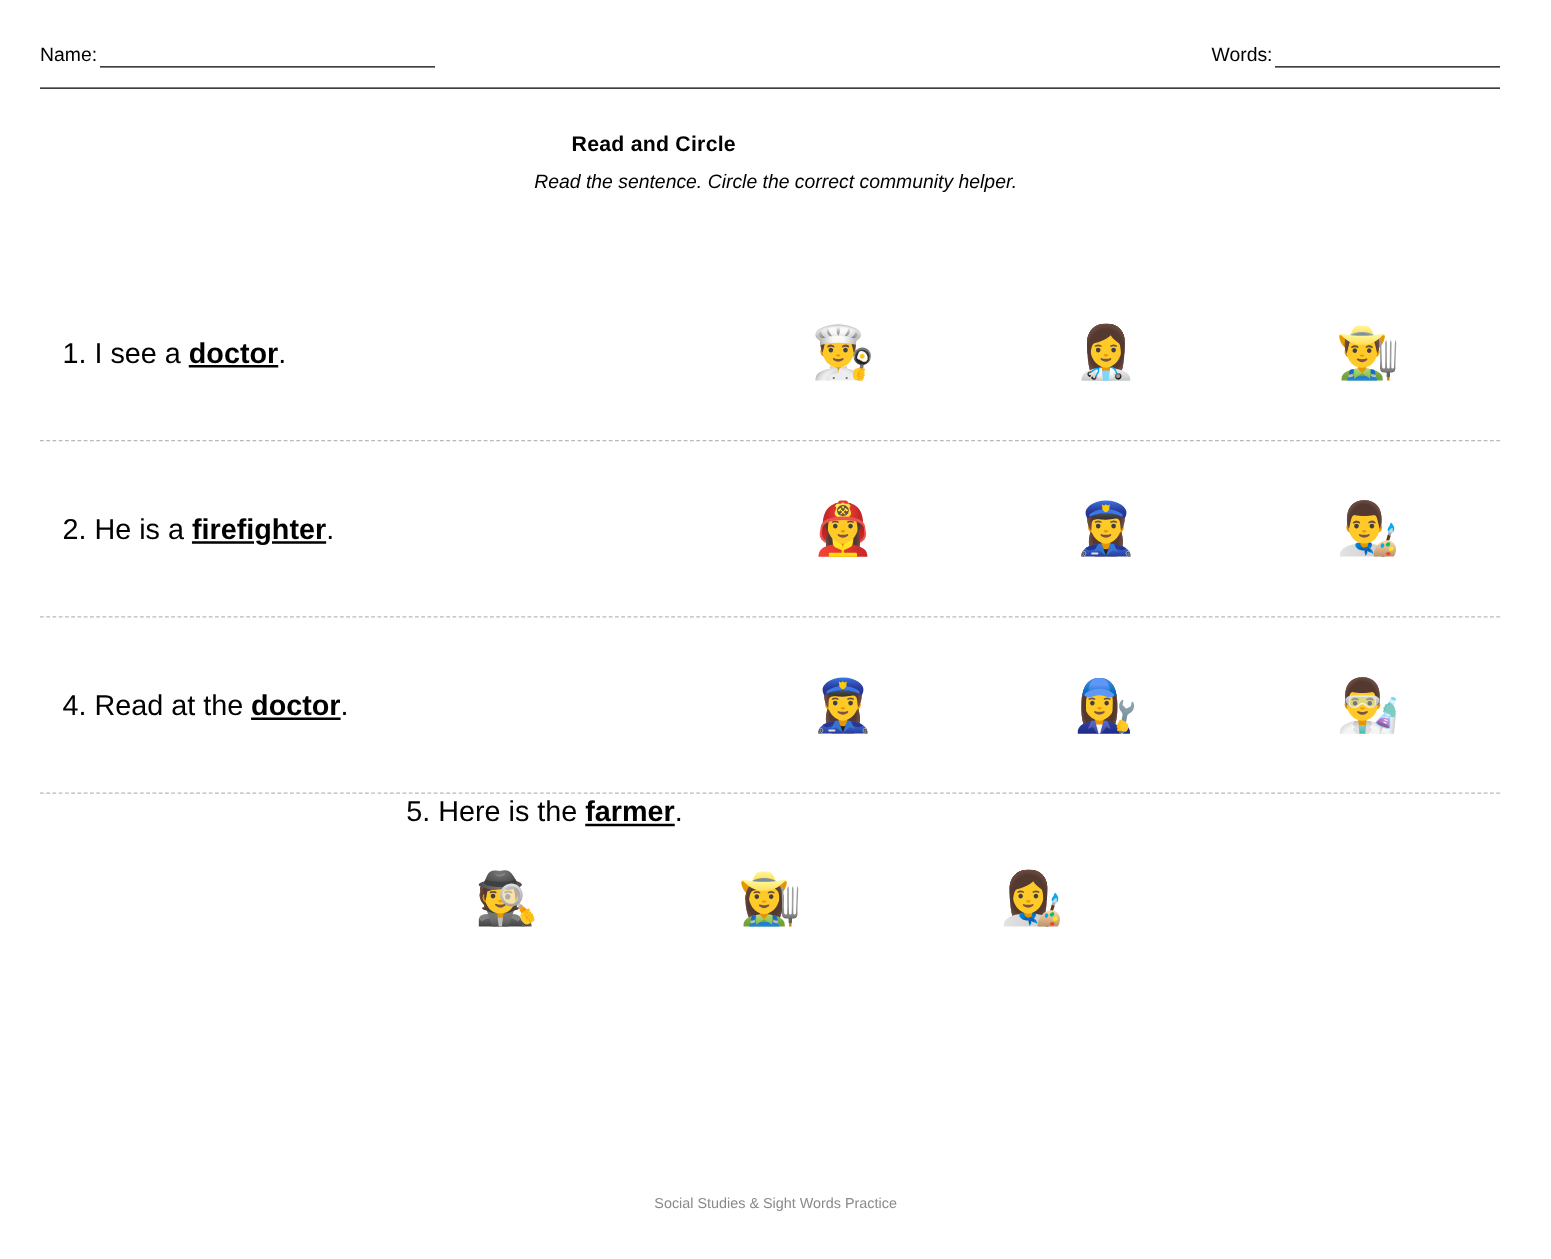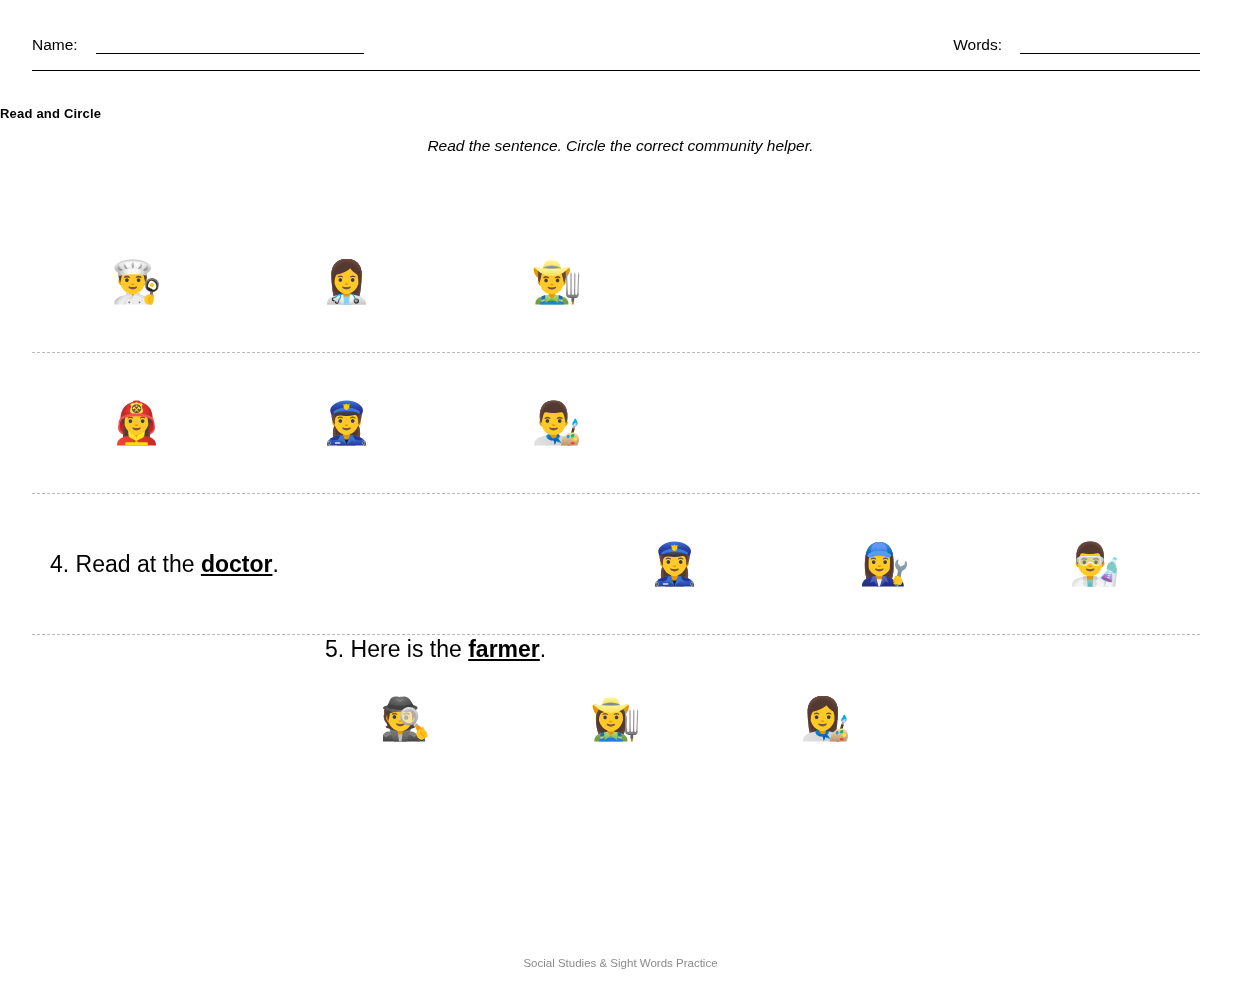--- a/index.html
+++ b/index.html
@@ -30,21 +30,21 @@
     top: 36px;
     width: 1168px;
     display: flex;
     align-items: flex-end;
     justify-content: space-between;
     font-size: 15.5px;
   }
   .id-field {
     display: flex;
     align-items: flex-end;
-    gap: 18px;
+    gap: 2px;
   }
   .id-label {
     font-size: 15.5px;
     line-height: 18px;
     white-space: nowrap;
   }
   .id-line {
     display: inline-block;
     border-bottom: 1.4px solid #000;
     height: 15px;
@@ -60,22 +60,22 @@
     height: 0;
     border-bottom: 1.6px solid #000;
   }
 
   
   .title {
     position: absolute;
     top: 106px;
     left: 0;
     width: 1046px;
-    text-align: left;
-    font-size: 13px;
+    text-align: center;
+    font-size: 17px;
     font-weight: bold;
     letter-spacing: 0.2px;
   }
   .subtitle {
     position: absolute;
     top: 137px;
     left: 0;
     width: 1241px;
     text-align: center;
     font-size: 15.5px;
@@ -153,27 +153,29 @@
     </div>
   </div>
 
   <div class="rule"></div>
 
   <div class="title">Read and Circle</div>
   <div class="subtitle">Read the sentence. Circle the correct community helper.</div>
 
   <div class="questions">
       <div class="q-row">
+        <div class="q-text"><span>1.</span> <span>I see a </span><span class="kw">doctor</span><span>.</span></div>
         <div class="q-choices">
           <div class="choice">👨‍🍳</div>
           <div class="choice">👩‍⚕️</div>
           <div class="choice">👨‍🌾</div>
         </div>
       </div>
       <div class="q-row">
+        <div class="q-text"><span>2.</span> <span>He is a </span><span class="kw">firefighter</span><span>.</span></div>
         <div class="q-choices">
           <div class="choice">👩‍🚒</div>
           <div class="choice">👮‍♀️</div>
           <div class="choice">👨‍🎨</div>
         </div>
       </div>
       <div class="q-row">
         <div class="q-text"><span>4.</span> <span>Read at the </span><span class="kw">doctor</span><span>.</span></div>
         <div class="q-choices">
           <div class="choice">👮‍♀️</div>

